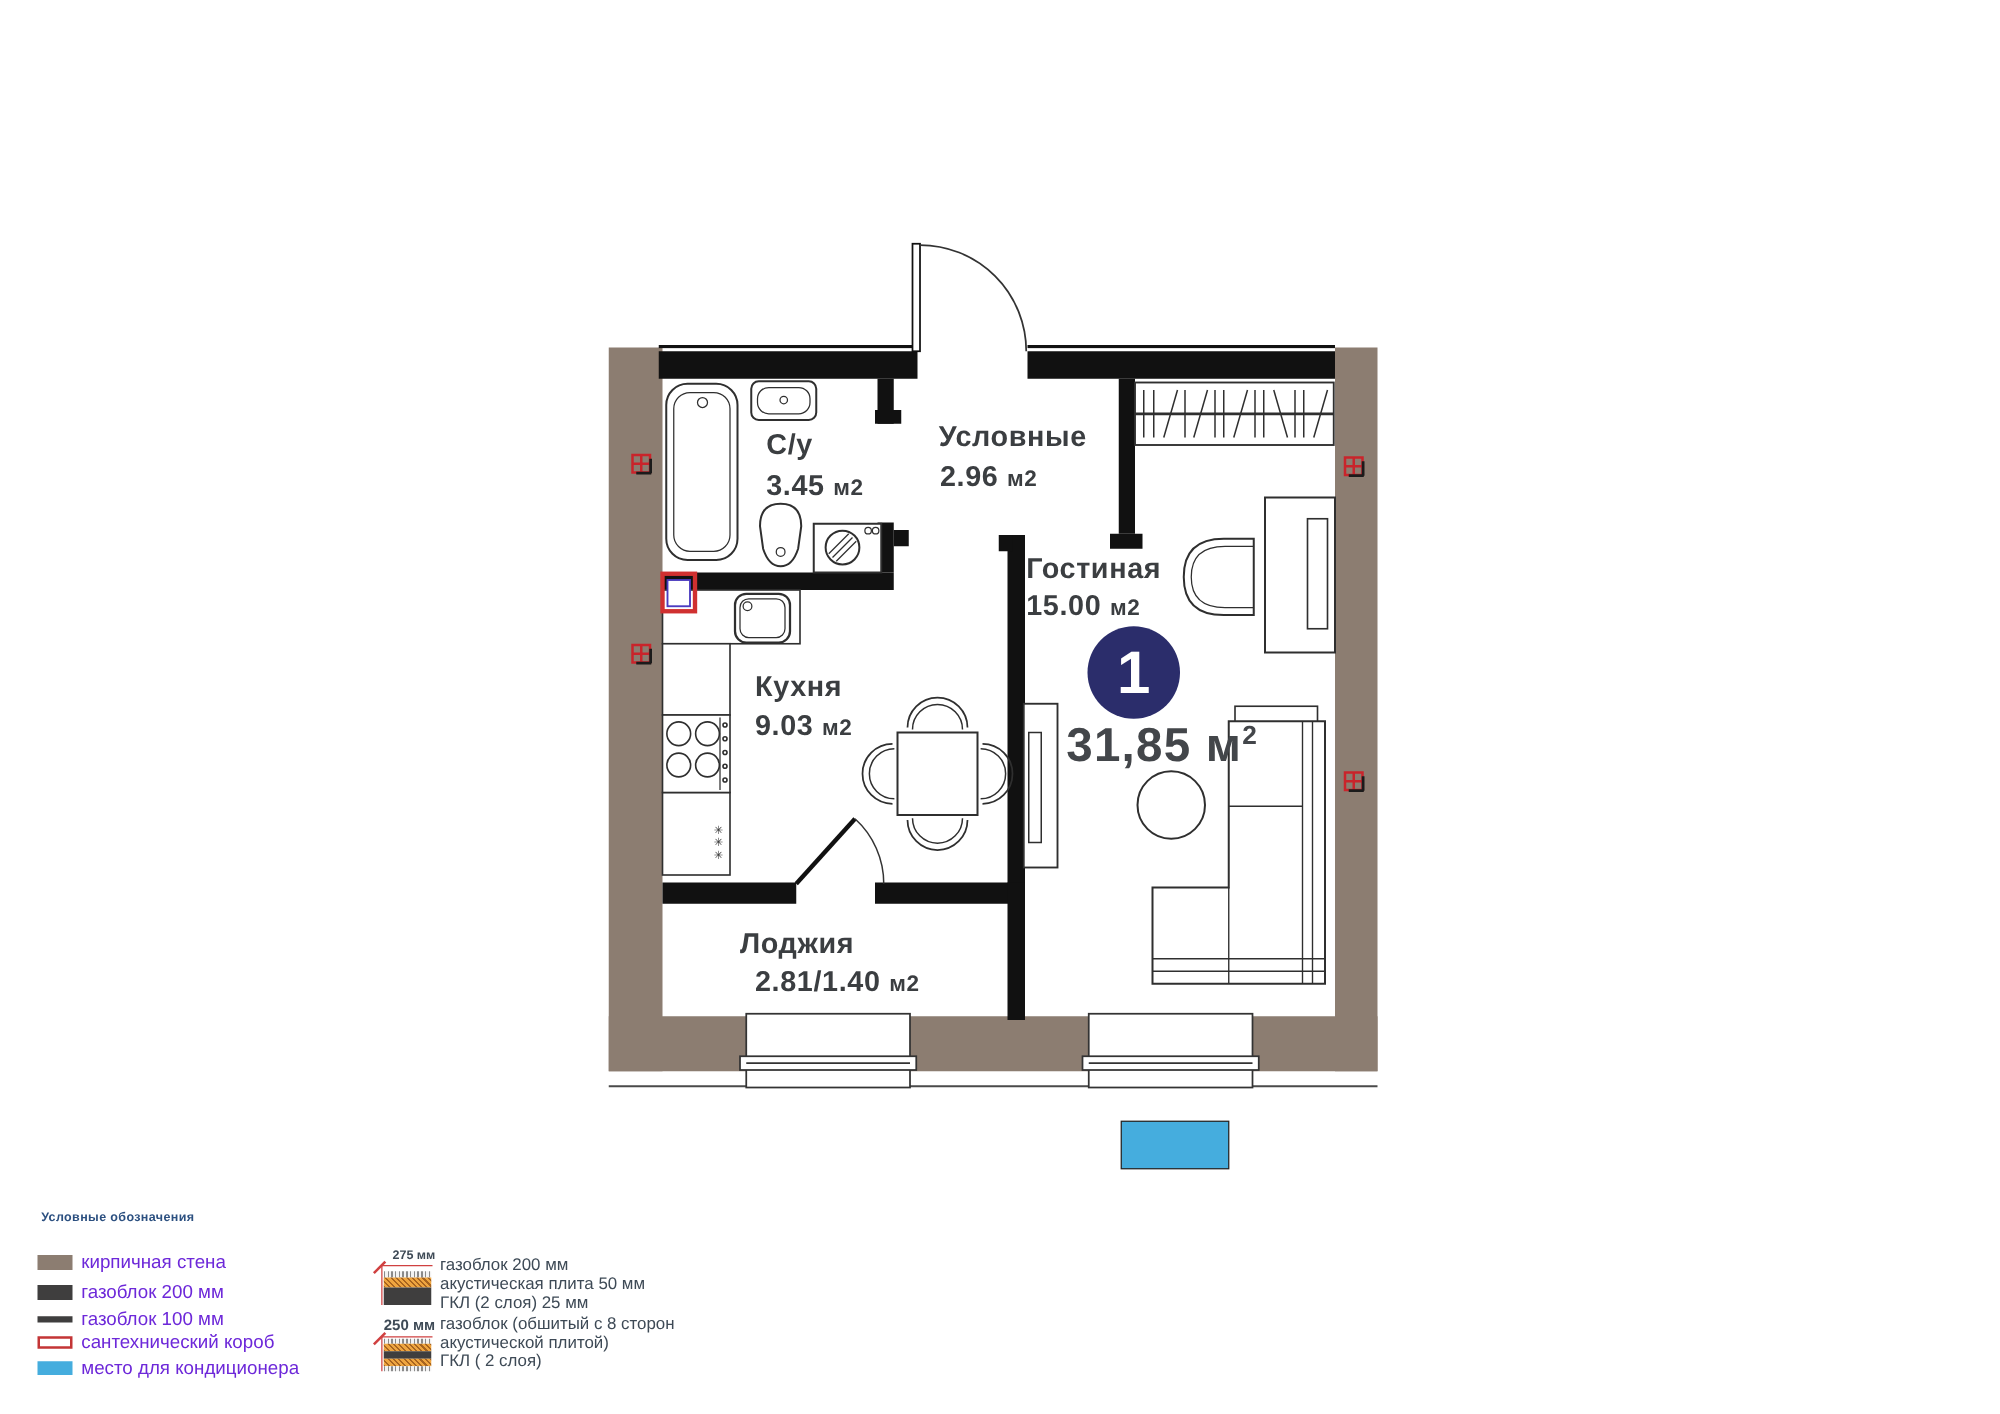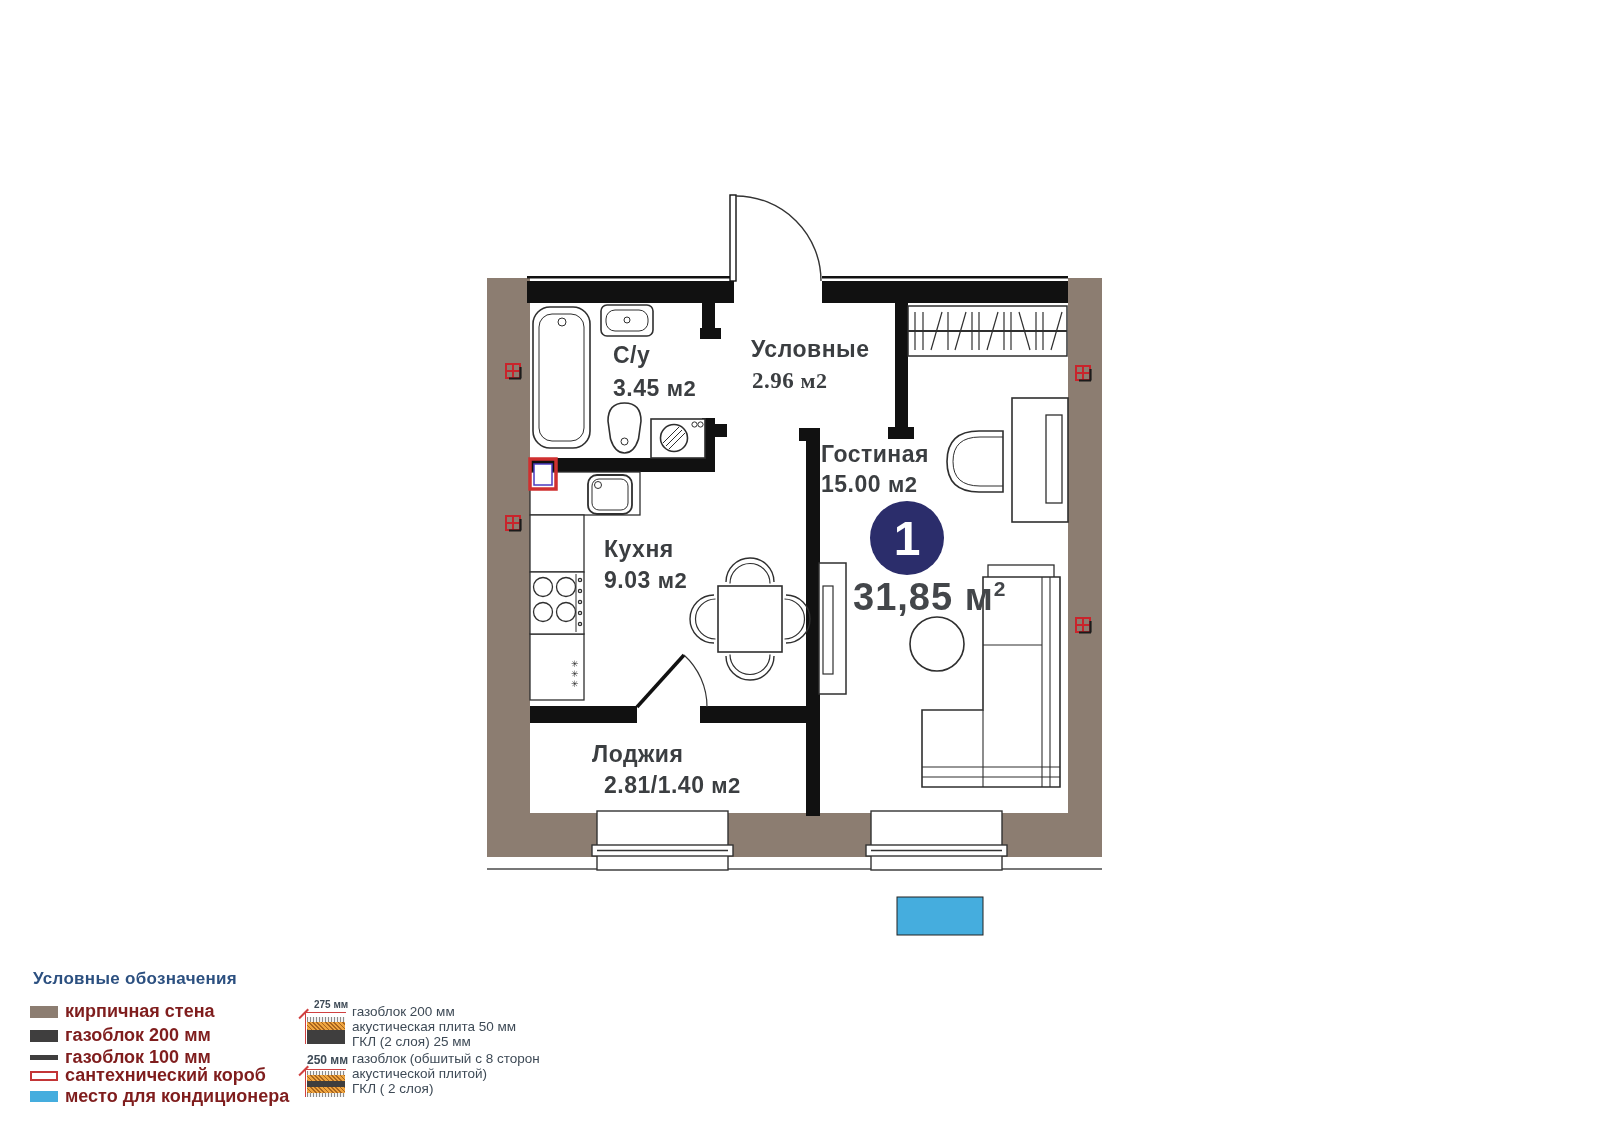--- a/index.html
+++ b/index.html
@@ -2,35 +2,35 @@
 <html><head>
 <meta charset="utf-8">
 <style>
   html,body{margin:0;padding:0;background:#ffffff;}
   #canvas{position:relative;width:1600px;height:1131px;background:#fff;overflow:hidden;
           font-family:"Liberation Sans", sans-serif;color:#3b3e41;}
   #plan-svg{position:absolute;left:0;top:0;}
   .lbl{position:absolute;font-weight:600;letter-spacing:.5px;white-space:nowrap;color:#3b3e41;}
   .room-name{font-size:23px;}
   .room-area{font-size:23px;}
-  .room-area .unit{font-size:22px;}
+  .room-area .unit{font-size:18px;}
   .total-area{position:absolute;left:853px;top:576px;font-size:38px;font-weight:600;
               letter-spacing:1px;color:#43464a;white-space:nowrap;}
   .total-area sup{font-size:21px;}
   .badge{position:absolute;left:870px;top:501px;width:74px;height:74px;border-radius:50%;
          background:#2b2d6b;display:flex;align-items:center;justify-content:center;
          color:#fff;font-size:48px;font-weight:bold;}
   .fridge{position:absolute;left:571px;top:659px;font-size:9px;line-height:10px;
           color:#2f2f2f;white-space:pre;}
   
-  .legend-title{position:absolute;left:33px;top:969px;font-size:17px;font-weight:bold;
+  .legend-title{position:absolute;left:33px;top:969px;font-size:10px;font-weight:bold;
                 color:#2c5080;letter-spacing:.3px;}
   .legend-row{position:absolute;left:30px;display:flex;align-items:center;}
   .legend-row .sw{width:28px;margin-right:7px;flex:0 0 auto;}
-  .legend-row .tx{font-size:18px;color:#7f1d1d;font-weight:700;white-space:nowrap;}
+  .legend-row .tx{font-size:15px;color:#6d28d9;font-weight:400;white-space:nowrap;}
   .sw-brick{height:12px;background:#8c7d71;}
   .sw-block200{height:12px;background:#3f3e3e;}
   .sw-block100{height:5px;background:#3f3e3e;}
   .sw-plumb{height:10px;background:#fff;border:2.5px solid #c33536;box-sizing:border-box;}
   .sw-ac{height:11px;background:#45adde;}
   
   .ws-dim{position:absolute;color:#3e4a56;font-weight:600;white-space:nowrap;}
   .ws-bracket{position:absolute;border-left:1.5px solid #d04040;border-top:1.5px solid #d04040;}
   .ws-tick{position:absolute;width:13px;height:1.5px;background:#d04040;transform:rotate(-45deg);}
   .ws-swatch{position:absolute;width:38px;}
@@ -231,21 +231,21 @@
     <rect x="897" y="897" width="86" height="38" fill="#45adde" stroke="#222" stroke-width="1"></rect>
   </svg>
 
   <div class="lbl room-name" style="left:613px;top:342px;">С/у</div>
   <div class="lbl room-area" style="left:613px;top:375px;">
     <span>3.45</span>
     <span class="unit">м2</span>
   </div>
 
   <div class="lbl room-name" style="left:751px;top:336px;">Условные</div>
-  <div class="lbl room-area" style="left:752px;top:368px;font-family:Liberation Serif, serif;">
+  <div class="lbl room-area" style="left:752px;top:368px;">
     <span>2.96</span>
     <span class="unit">м2</span>
   </div>
 
   <div class="lbl room-name" style="left:821px;top:441px;">Гостиная</div>
   <div class="lbl room-area" style="left:821px;top:471px;">
     <span>15.00</span>
     <span class="unit">м2</span>
   </div>
 

